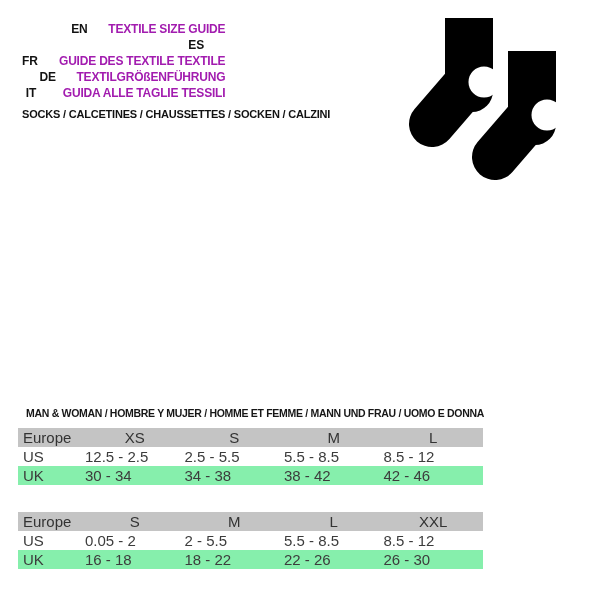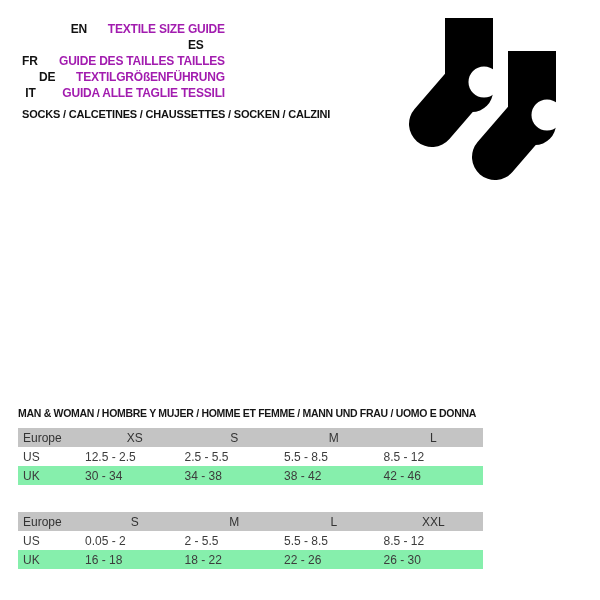--- a/index.html
+++ b/index.html
@@ -34,27 +34,27 @@
   .socks-icon{left:400px;top:5px;}
   .socks-icon .ink{fill:#000000;}
   .socks-icon .ink-stroke{stroke:#000000;stroke-width:46;stroke-linecap:round;}
   .socks-icon .hole{fill:#ffffff;}
 
   
   .table-block{left:18px;width:465px;}
   #table-adult{top:407px;}
   #table-children{top:512px;}
   .table-title{
-    margin-left:0;margin-bottom:9px;
+    margin-left:8px;margin-bottom:9px;
     font-size:10.5px;line-height:12px;font-weight:bold;
     color:#161616;letter-spacing:-0.3px;white-space:nowrap;
   }
   table.size-table{
     border-collapse:collapse;table-layout:fixed;width:465px;
-    font-size:12px;color:#3c3c3c;
+    font-size:15px;color:#3c3c3c;
   }
   table.size-table col.c0{width:67px;}
   table.size-table th{
     background:#c4c4c4;font-weight:normal;height:19px;
     text-align:center;color:#333333;padding:0;
   }
   table.size-table td{
     height:19px;text-align:left;padding:0;
   }
   table.size-table .col0{text-align:left;padding-left:5px;}
@@ -66,21 +66,21 @@
 <div class="abs lang-block">
   <div class="lang-row">
     <span class="lang-code">EN</span>
     <span class="lang-label">TEXTILE SIZE GUIDE</span>
   </div>
   <div class="lang-row">
     <span class="lang-code">ES</span>
   </div>
   <div class="lang-row">
     <span class="lang-code">FR</span>
-    <span class="lang-label">GUIDE DES TAILLES TAILLES</span>
+    <span class="lang-label">GUIDE DES TEXTILE TEXTILE</span>
   </div>
   <div class="lang-row">
     <span class="lang-code">DE</span>
     <span class="lang-label">TEXTILGRÖßENFÜHRUNG</span>
   </div>
   <div class="lang-row">
     <span class="lang-code">IT</span>
     <span class="lang-label">GUIDA ALLE TAGLIE TESSILI</span>
   </div>
 </div>

